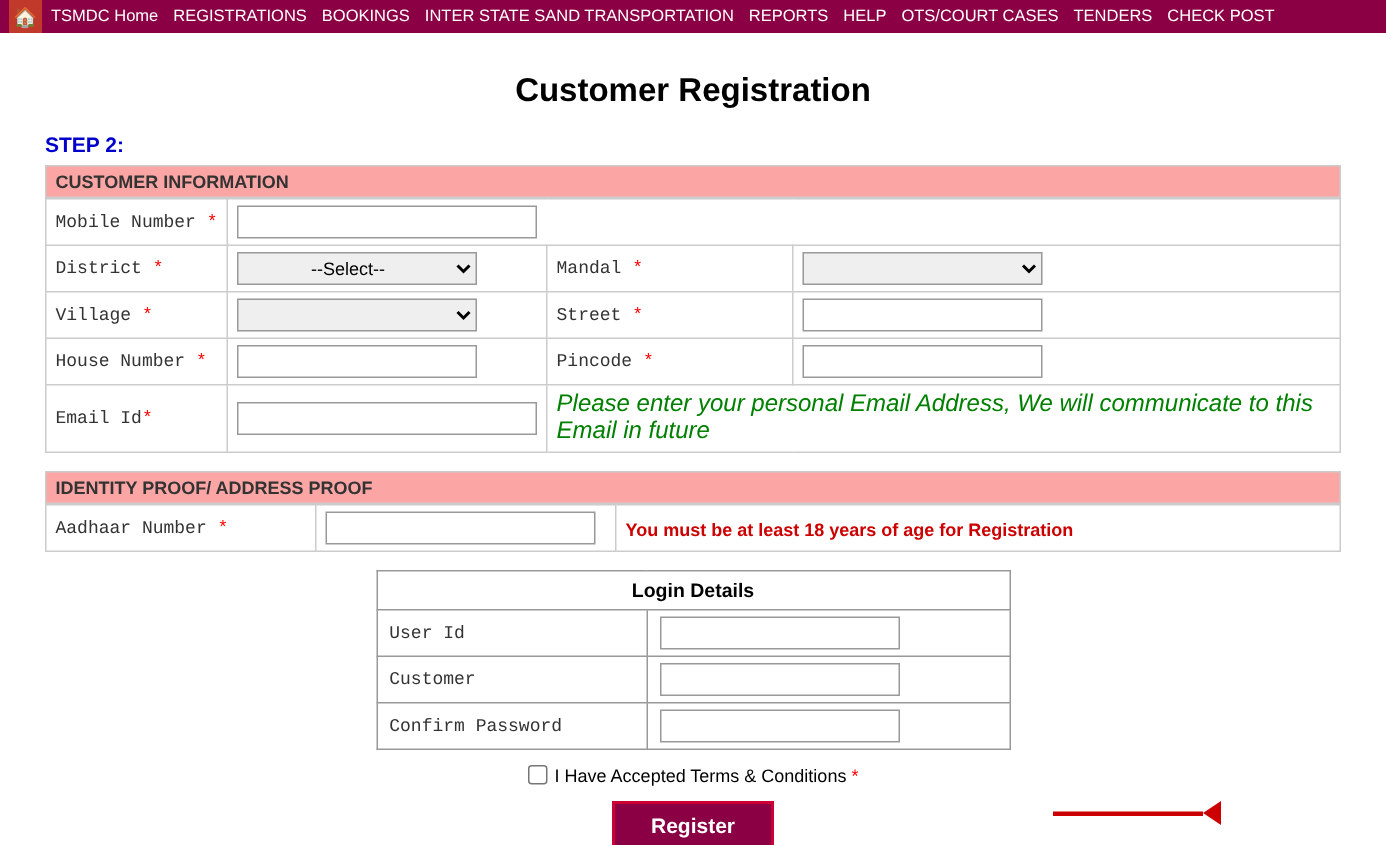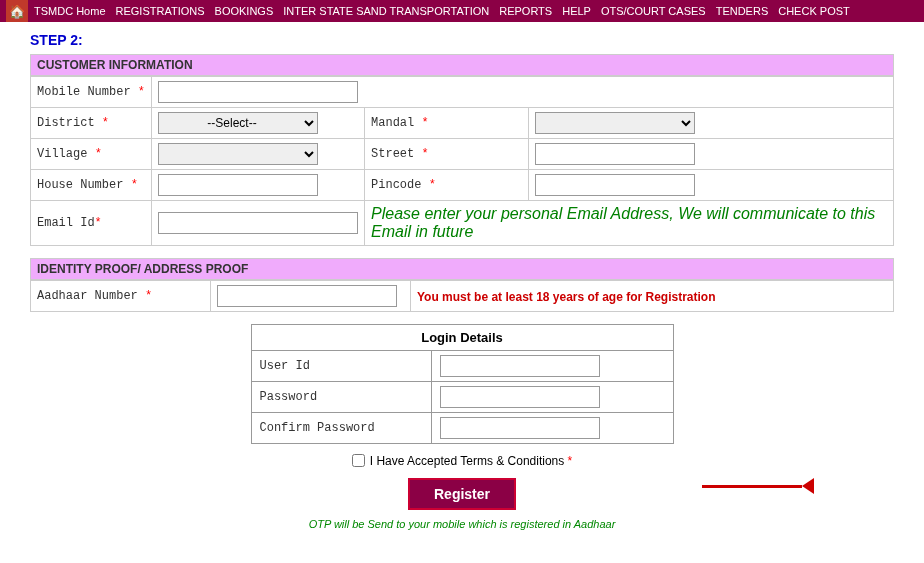--- a/index.html
+++ b/index.html
@@ -47,21 +47,21 @@
 
     .step-label {
       color: #0000cc;
       font-weight: bold;
       font-size: 14px;
       margin-bottom: 6px;
     }
 
     
     .section-header {
-      background: #f0abfc;
+      background: #fca5a5;
       border: 1px solid #ccc;
       padding: 3px 6px;
       font-weight: bold;
       font-size: 12px;
       color: #333;
     }
 
     
     .form-table {
       width: 100%;
@@ -218,20 +218,21 @@
   <a href="#">INTER STATE SAND TRANSPORTATION</a>
   <a href="#">REPORTS</a>
   <a href="#">HELP</a>
   <a href="#">OTS/COURT CASES</a>
   <a href="#">TENDERS</a>
   <a href="#">CHECK POST</a>
 </div>
 
 <div class="main-content">
 
+  <h1 class="page-title">Customer Registration</h1>
 
   <div class="step-label">STEP 2:</div>
 
   <div class="section-header">CUSTOMER INFORMATION</div>
 
   <table class="form-table">
 
     <tbody>
         <tr>
       <td class="label-cell">
@@ -329,21 +330,21 @@
     <table class="login-details-table">
       <tbody>
           <tr>
         <td colspan="2" class="login-header">Login Details</td>
       </tr>
       <tr>
         <td class="label-cell">User Id</td>
         <td><input type="text" style=""></td>
       </tr>
       <tr>
-        <td class="label-cell">Password</td>
+        <td class="label-cell">Customer</td>
         <td><input type="password" style=""></td>
       </tr>
       <tr>
         <td class="label-cell">Confirm Password</td>
         <td><input type="password" style=""></td>
       </tr>
     </tbody>
       </table>
   </div>
 

